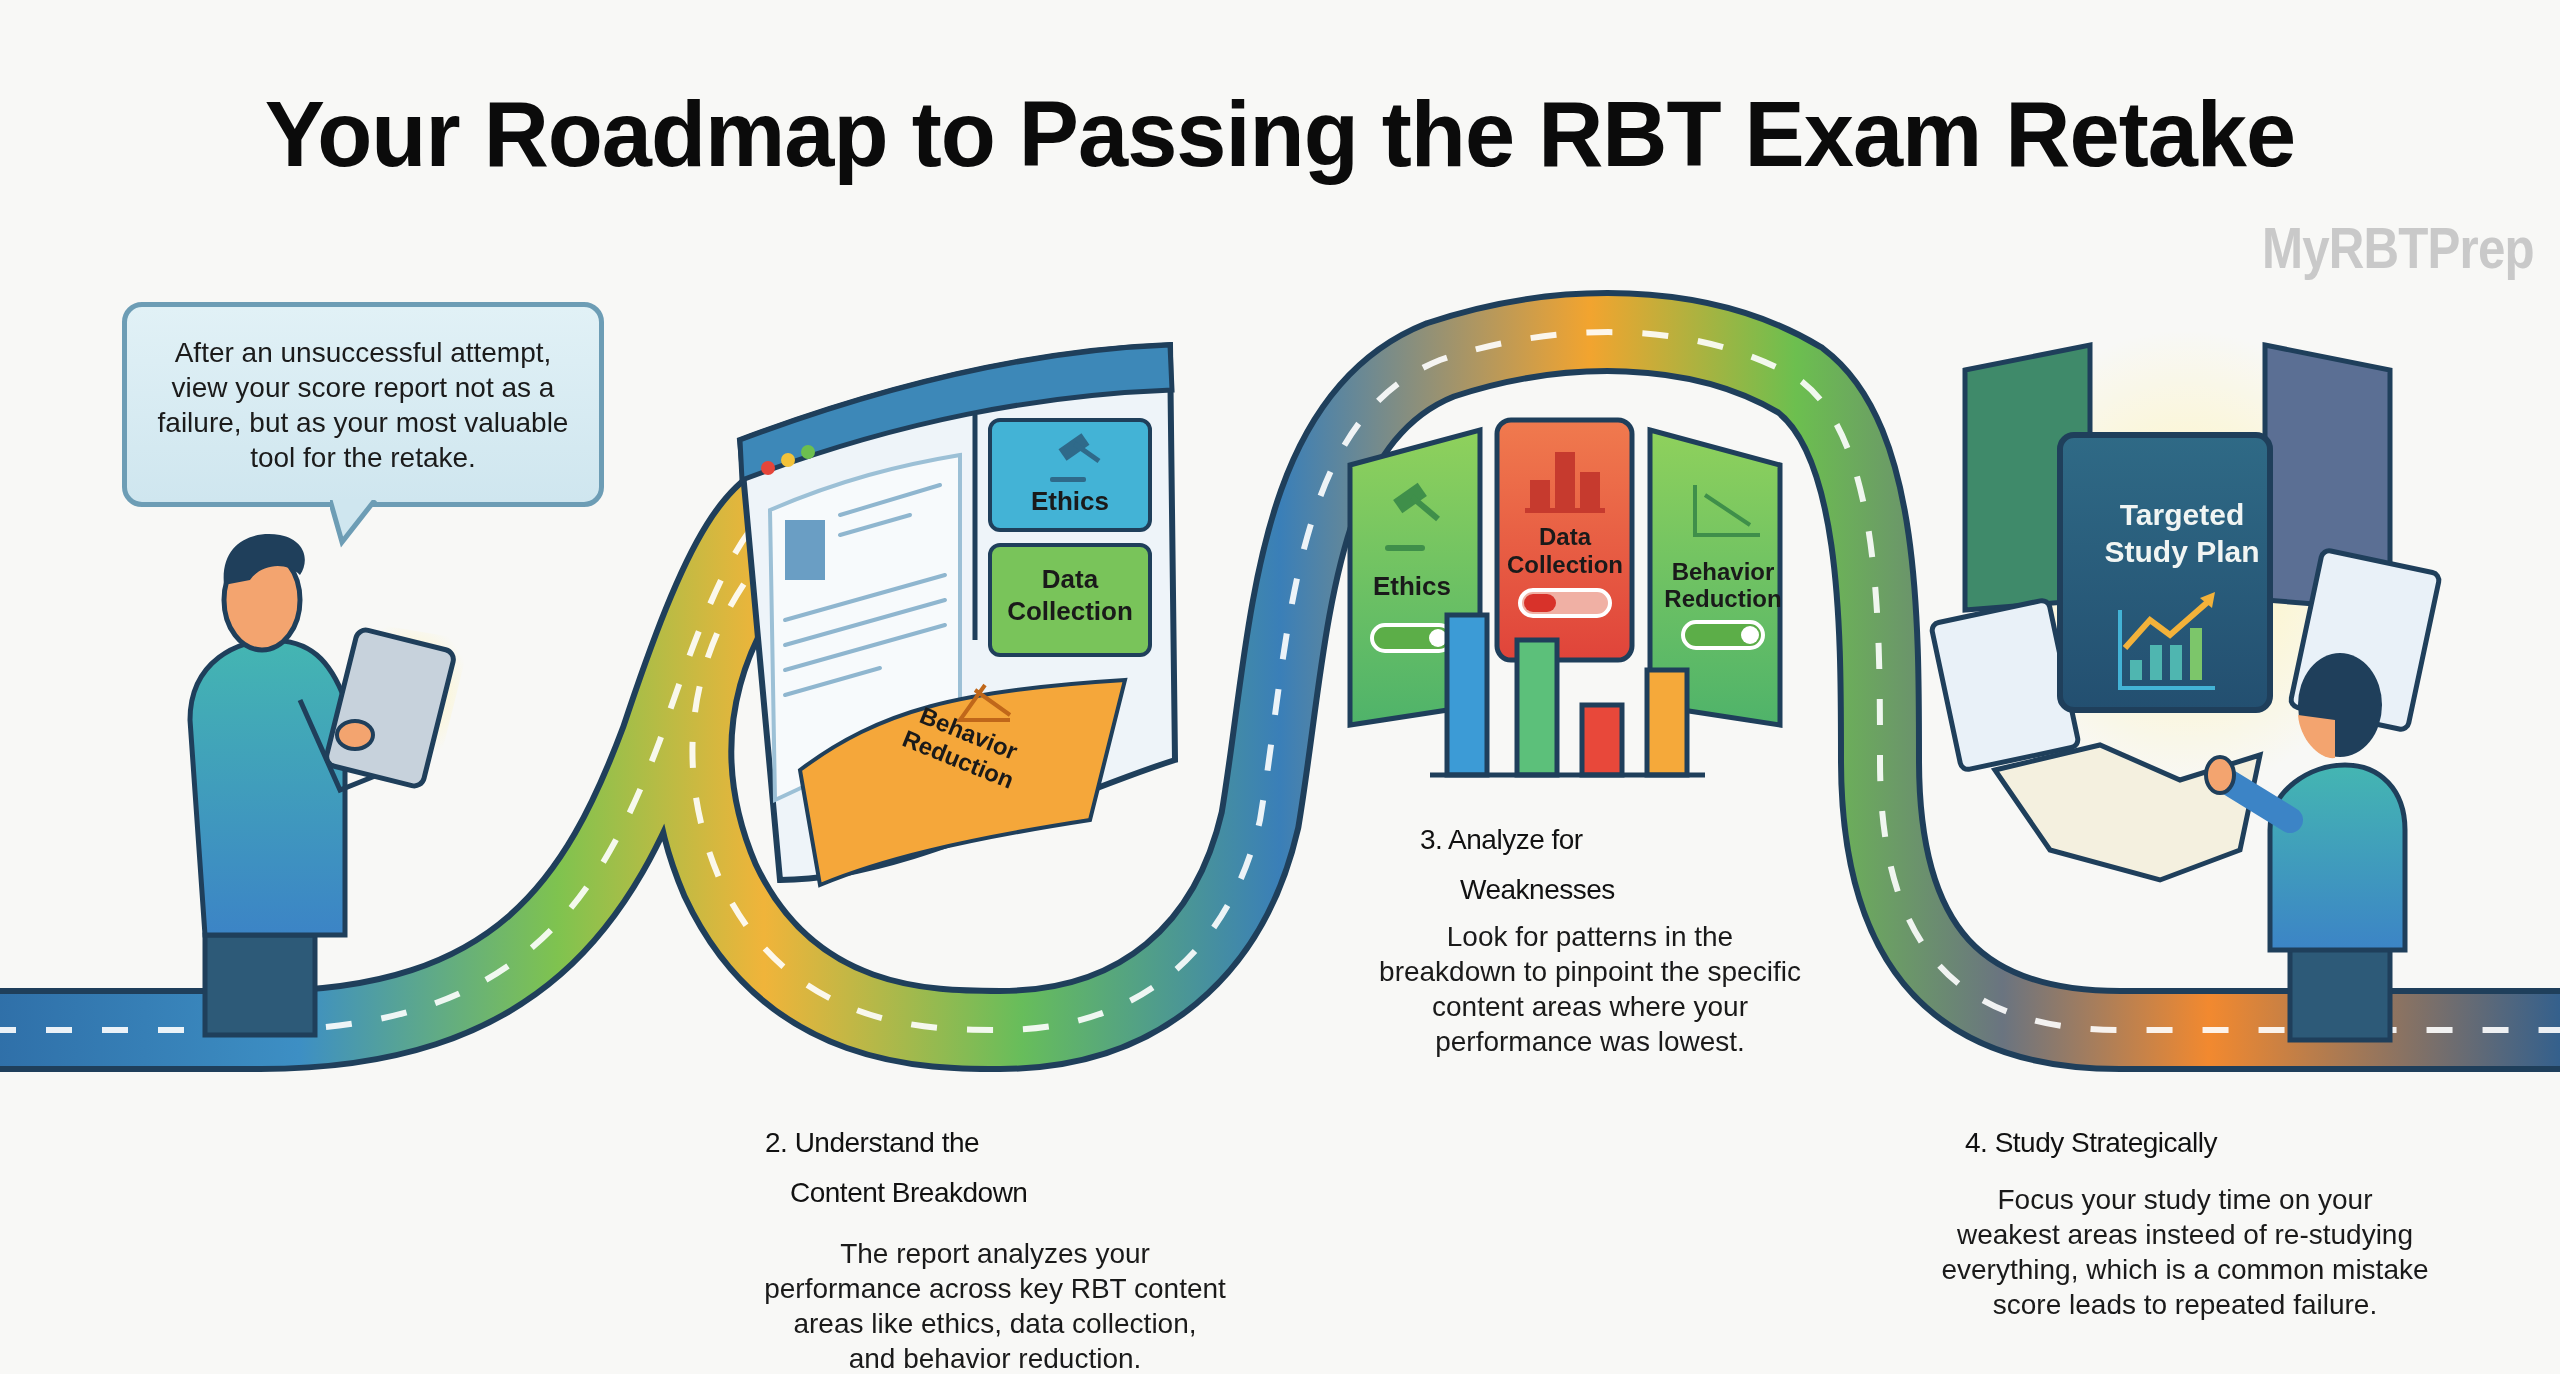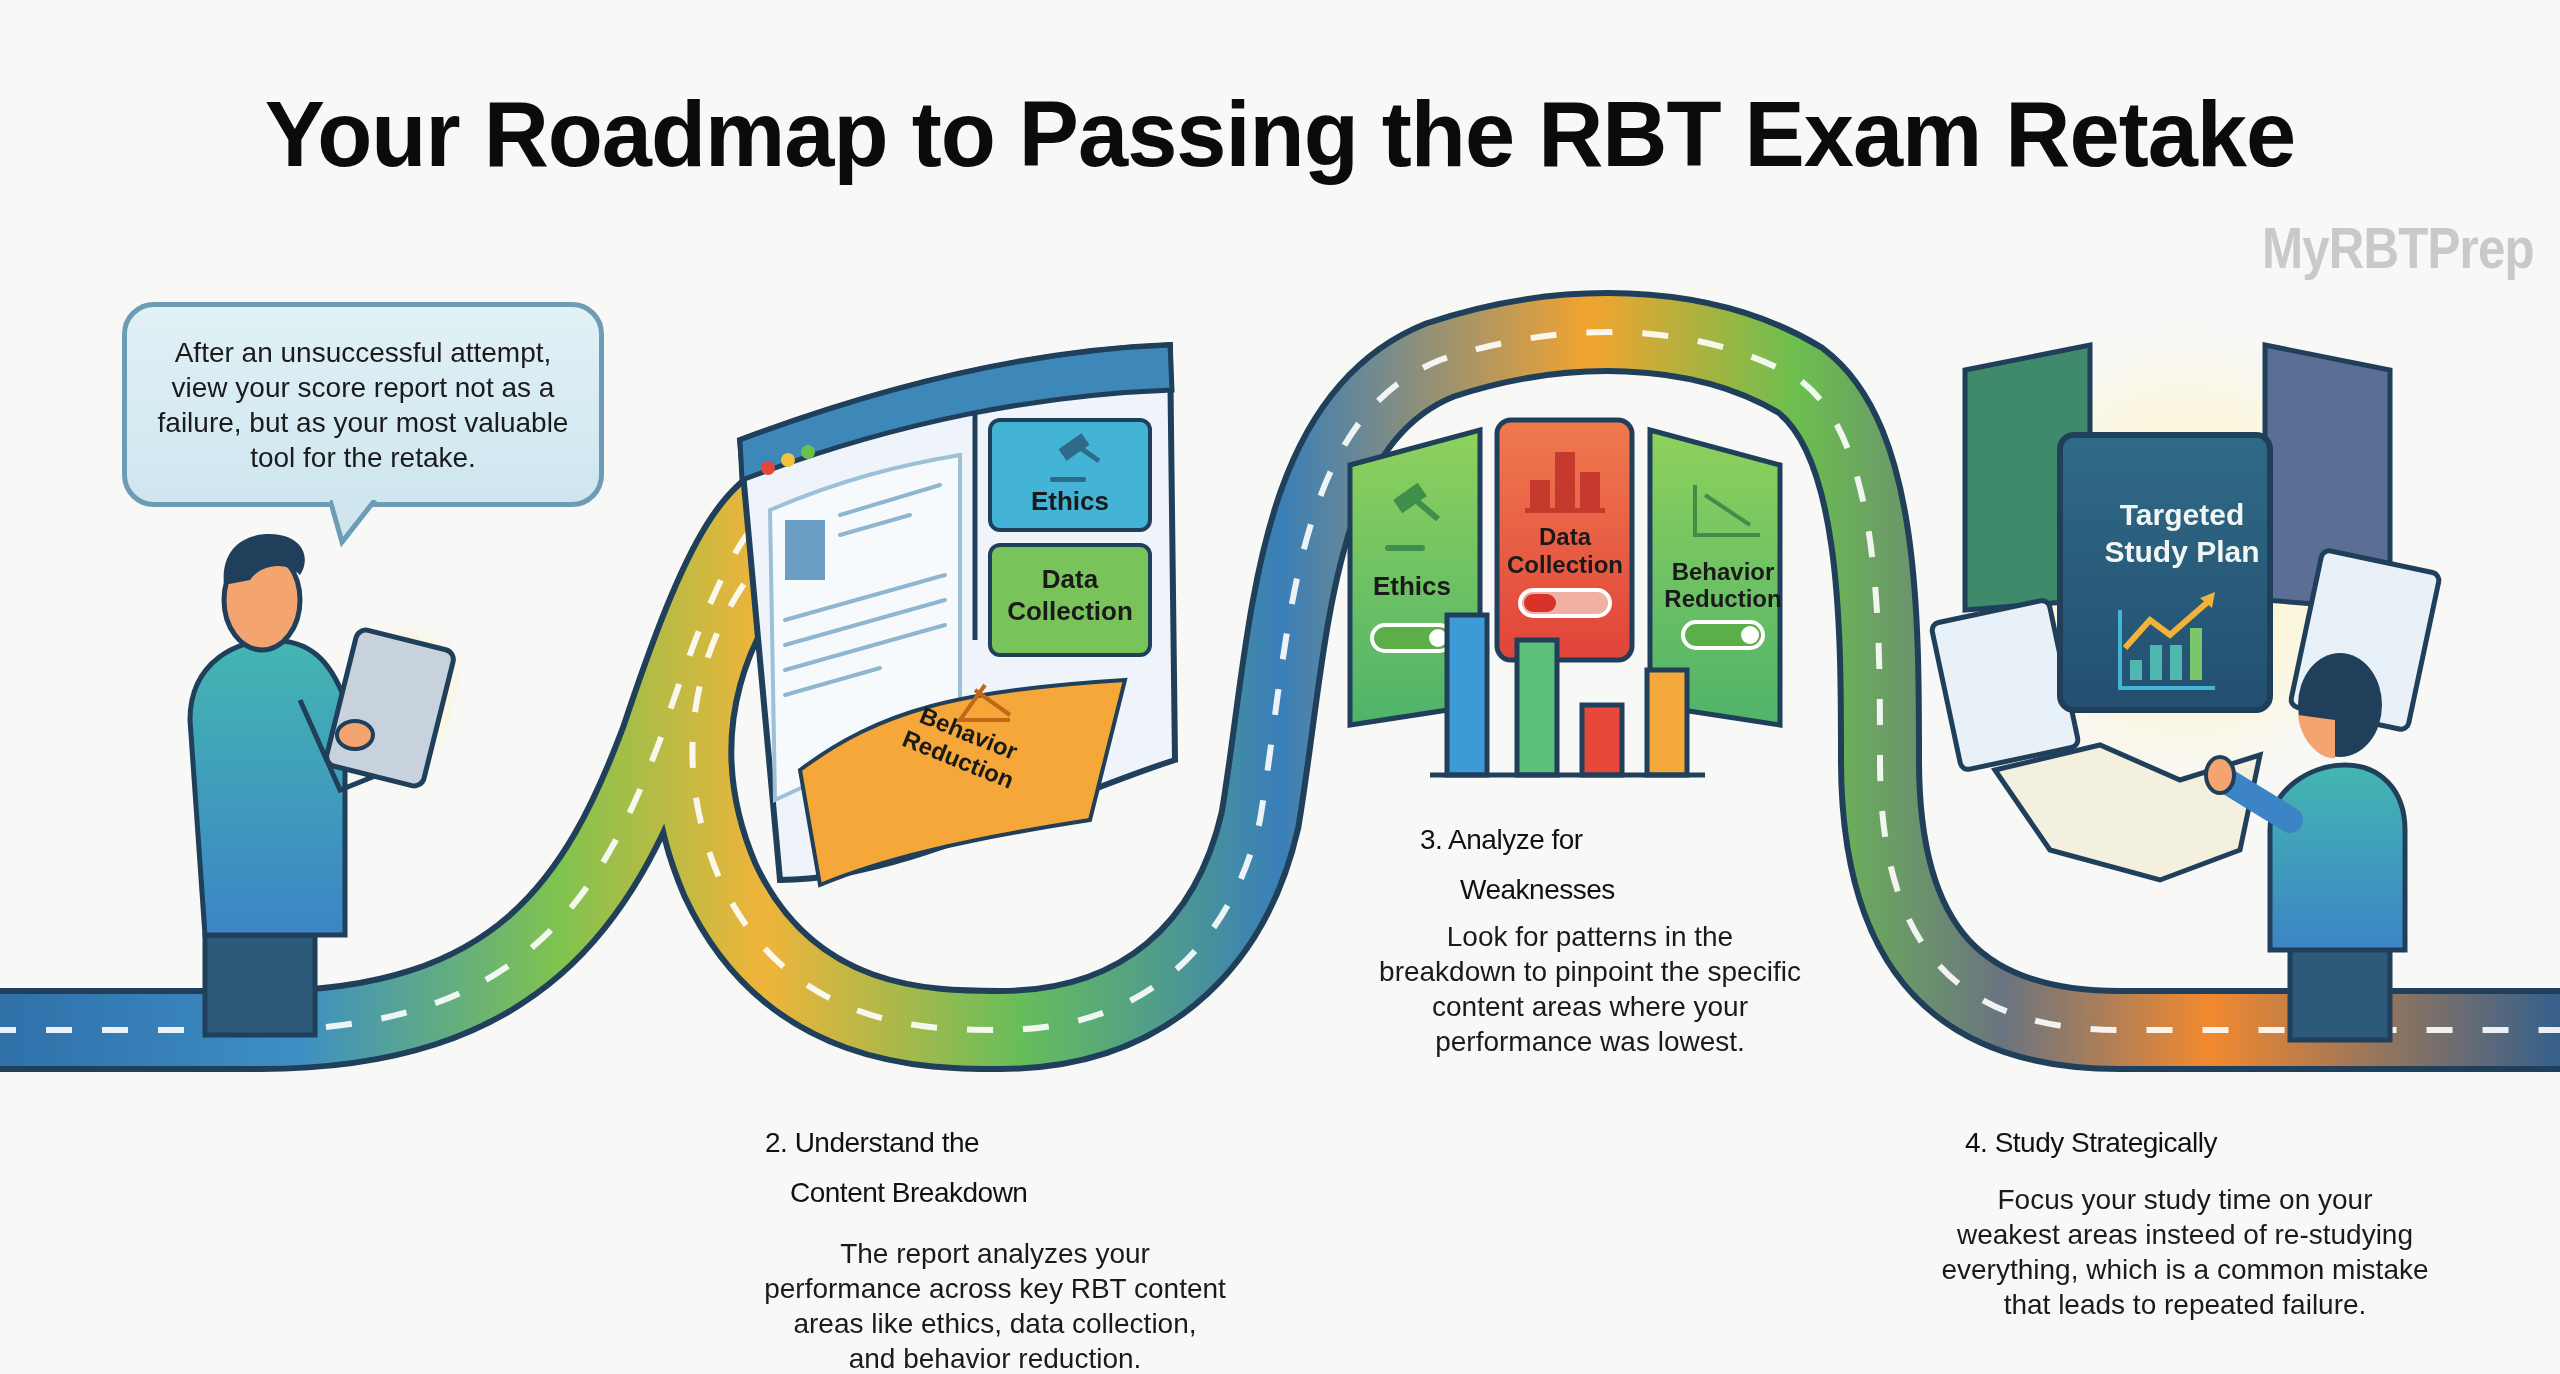--- a/index.html
+++ b/index.html
@@ -15,21 +15,21 @@
     font-size: 92px; color: #0b0b0b; letter-spacing: -1px;
     transform: scaleX(0.98);
   }
   #watermark {
     left: 2262px; top: 214px; font-weight: 700; font-size: 58px;
     color: #c9c9c9; letter-spacing: -1px; transform: scaleX(0.85); transform-origin: left;
   }
   #bubble {
     left: 122px; top: 302px; width: 482px; height: 205px;
     background: linear-gradient(#e1f1f6, #cfe6ef);
-    border: 5px solid #6d9db5; border-radius: 32px; box-sizing: border-box;
+    border: 5px solid #6d9db5; border-radius: 20px; box-sizing: border-box;
     display: flex; align-items: center; justify-content: center; text-align: center;
   }
   #bubble-text { font-size: 28px; line-height: 35px; color: #1b1b1b; padding: 0 20px; }
   .step-title { font-weight: 400; color: #111; font-size: 28px; line-height: 50px; letter-spacing: -0.5px; }
   .step-desc { color: #1a1a1a; font-size: 28px; line-height: 35px; text-align: center; }
   svg#scene { position: absolute; left: 0; top: 0; }
   .panel-label { font-family: "Liberation Sans", sans-serif; font-weight: 700; fill: #1a1a1a; }
 </style>
 </head>
 <body>
@@ -235,15 +235,15 @@
     <div class="step-desc">performance was lowest.</div>
   </div>
 </div>
 
 <div class="abs" style="left:1905px;top:1118px;width:560px;">
   <div class="step-title" style="padding-left:60px">4. Study Strategically</div>
   <div style="margin-top:14px">
     <div class="step-desc">Focus your study time on your</div>
     <div class="step-desc">weakest areas insteed of re-studying</div>
     <div class="step-desc">everything, which is a common mistake</div>
-    <div class="step-desc">that leads to repeated failure.</div>
+    <div class="step-desc">score leads to repeated failure.</div>
   </div>
 </div>
 
 </body></html>

